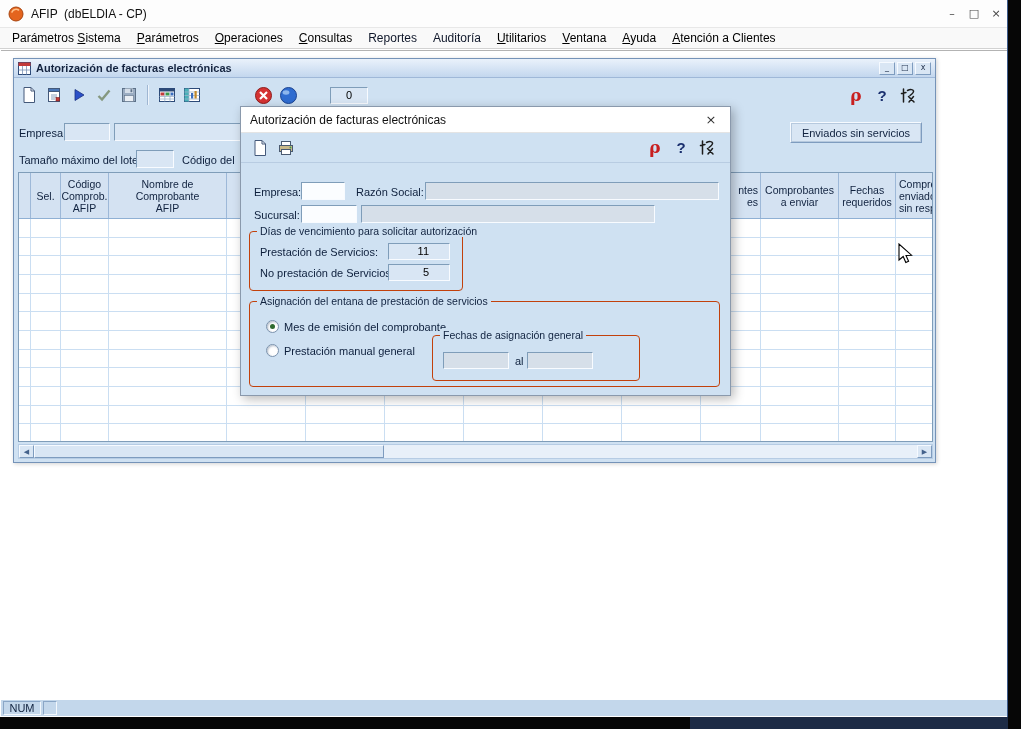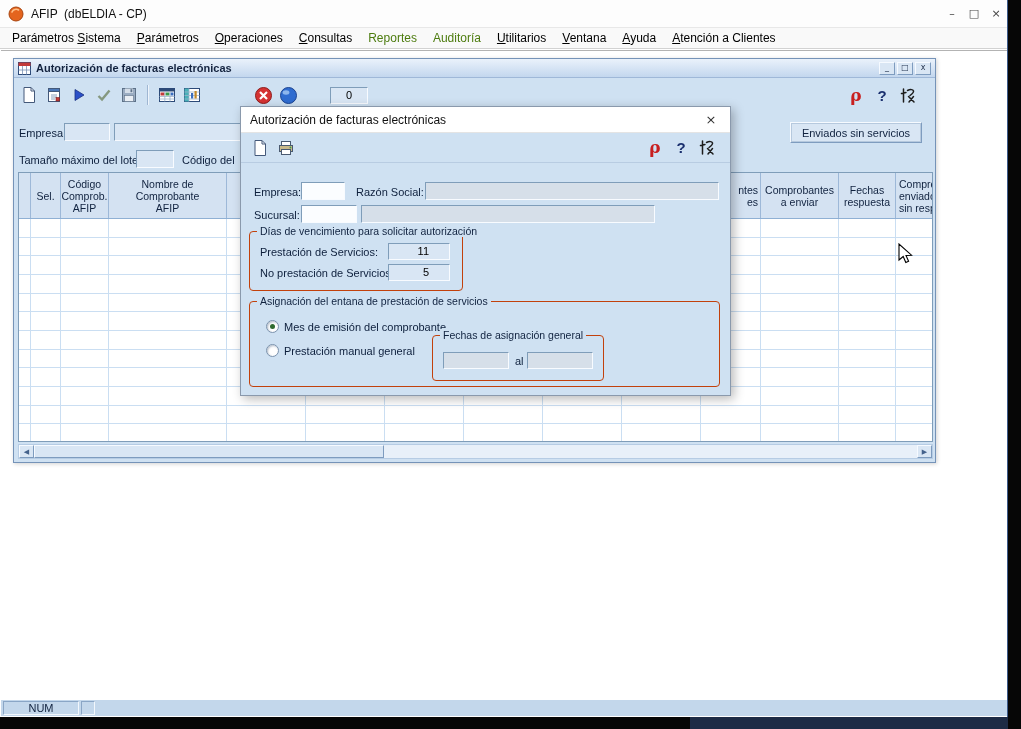--- a/index.html
+++ b/index.html
@@ -9,21 +9,21 @@
   
   .app-window { position:absolute; left:0; top:0; width:1008px; height:717px; background:#ffffff; border-right:1px solid #3c5a8a; }
   .titlebar { position:absolute; left:0; top:0; width:100%; height:28px; background:#fdfdfd; display:flex; align-items:center; border-bottom:1px solid #e8e8e8; }
   .app-icon { margin-left:8px; width:16px; height:16px; display:flex; }
   .app-title { margin-left:7px; font-size:12px; color:#111; white-space:pre; }
   .caption-buttons { margin-left:auto; display:flex; height:100%; }
   .cap-btn { width:22px; height:100%; display:flex; align-items:center; justify-content:center; font-size:11px; color:#444; font-family:"DejaVu Sans",sans-serif; }
 
   .menubar { position:absolute; left:0; top:28px; width:100%; height:21px; background:#f9f9f9; border-bottom:1px solid #d2d2d2; display:flex; align-items:center; padding-left:4px; }
   .menu-item { padding:2px 8px; font-size:12px; color:#000; white-space:nowrap; }
-  .menu-item.disabled { color:#4d7c0f; }
+  .menu-item.disabled { color:#0f172a; }
 
   .mdi { position:absolute; left:1px; top:50px; width:1006px; height:650px; background:#ffffff; border-top:1px solid #b3b3b3; overflow:hidden; }
 
   
   .child { position:absolute; left:12px; top:7px; width:923px; height:405px; border:1px solid #7593b8; background:#cfe1f2; box-shadow:1px 1px 4px rgba(0,0,0,.18); }
   .child-titlebar { height:19px; background:linear-gradient(#eaf2fb,#c3d7ee); display:flex; align-items:center; padding:0 4px; border-bottom:1px solid #9fb8d8; }
   .child-title { margin-left:5px; font-size:11px; font-weight:bold; color:#14233f; flex:1; white-space:nowrap; overflow:hidden; }
   .child-ctrl { width:16px; height:13px; margin-left:2px; background:#d9e6f4; border:1px solid; border-color:#f6faff #7e9cbf #7e9cbf #f6faff; font-size:8px; line-height:10px; text-align:center; color:#24344f; font-family:"DejaVu Sans",sans-serif; }
   .child-body { position:relative; height:386px; }
 
@@ -68,21 +68,21 @@
 
   .groupbox { position:absolute; border:1px solid #c2410c; border-radius:4px; }
   .groupbox .legend { position:absolute; top:-7px; left:7px; background:#cfe1f2; padding:0 3px; font-size:10.5px; color:#10223f; white-space:nowrap; }
   .radio { position:absolute; width:13px; height:13px; border-radius:50%; background:#fff; border:1px solid #7a92ad; box-shadow:inset 1px 1px 2px rgba(90,110,140,.45); }
   .radio.on::after { content:""; position:absolute; left:3px; top:3px; width:5px; height:5px; border-radius:50%; background:#2f6a2f; }
 
   
   .statusbar { position:absolute; left:1px; top:700px; width:1006px; height:16px; background:#c3d7eb; display:flex; gap:2px; padding:1px 2px; }
   .sb-seg { border:1px solid; border-color:#8aa6c6 #f2f7fc #f2f7fc #8aa6c6; display:flex; align-items:center; padding:0 5px; font-size:11px; color:#10223f; white-space:nowrap; overflow:hidden; }
   .sb-main { flex:1; }
-  .sb-num { width:76px; justify-content:center; }
+  .sb-num { width:38px; justify-content:center; }
   .sb-end { width:14px; }
   .right-strip { position:absolute; left:1008px; top:0; width:13px; height:729px; background:#060606; }
   .bottom-strip { position:absolute; left:0; top:717px; width:1021px; height:12px; background:#060606; }
   .bottom-strip-blue { position:absolute; left:690px; top:0; width:318px; height:12px; background:#1d2b45; }
   .cursor { position:absolute; left:898px; top:243px; }
 </style>
 </head>
 <body>
 
 <div class="screen">
@@ -246,21 +246,21 @@
                 <div class="th alr" style="width: 60px;">
                   <div>ntes</div>
                   <div>es</div>
                 </div>
                 <div class="th" style="width: 78px;">
                   <div>Comprobantes</div>
                   <div>a enviar</div>
                 </div>
                 <div class="th" style="width: 57px;">
                   <div>Fechas</div>
-                  <div>respuesta</div>
+                  <div>requeridos</div>
                 </div>
                 <div class="th all" style="width: 90px;">
                   <div>Comprobantes</div>
                   <div>enviados</div>
                   <div>sin respuesta</div>
                 </div>
               </div>
             <div class="tbody">
                 <div class="tr">
                   <div class="td" style="width: 12px;"></div>
@@ -513,21 +513,21 @@
           <span class="lbl" style="left:10px;top:35px">No prestación de Servicios:</span>
           <span class="input num" style="left:138px;top:32px;width:62px;height:17px">5</span>
         </div>
 
         <div class="groupbox" style="left:8px;top:194px;width:471px;height:86px">
           <span class="legend">Asignación del entana de prestación de servicios</span>
           <span class="radio on" style="left:16px;top:18px"></span>
           <span class="lbl" style="left:34px;top:19px">Mes de emisión del comprobante</span>
           <span class="radio" style="left:16px;top:42px"></span>
           <span class="lbl" style="left:34px;top:43px">Prestación manual general</span>
-          <div class="groupbox" style="left:182px;top:33px;width:172px;height:46px">
+          <div class="groupbox" style="left:182px;top:33px;width:208px;height:46px">
             <span class="legend">Fechas de asignación general</span>
             <span class="input disabled" style="left:10px;top:16px;width:66px;height:17px"></span>
             <span class="lbl" style="left:82px;top:19px">al</span>
             <span class="input disabled" style="left:94px;top:16px;width:66px;height:17px"></span>
           </div>
         </div>
       </div>
 
     </div>
 

